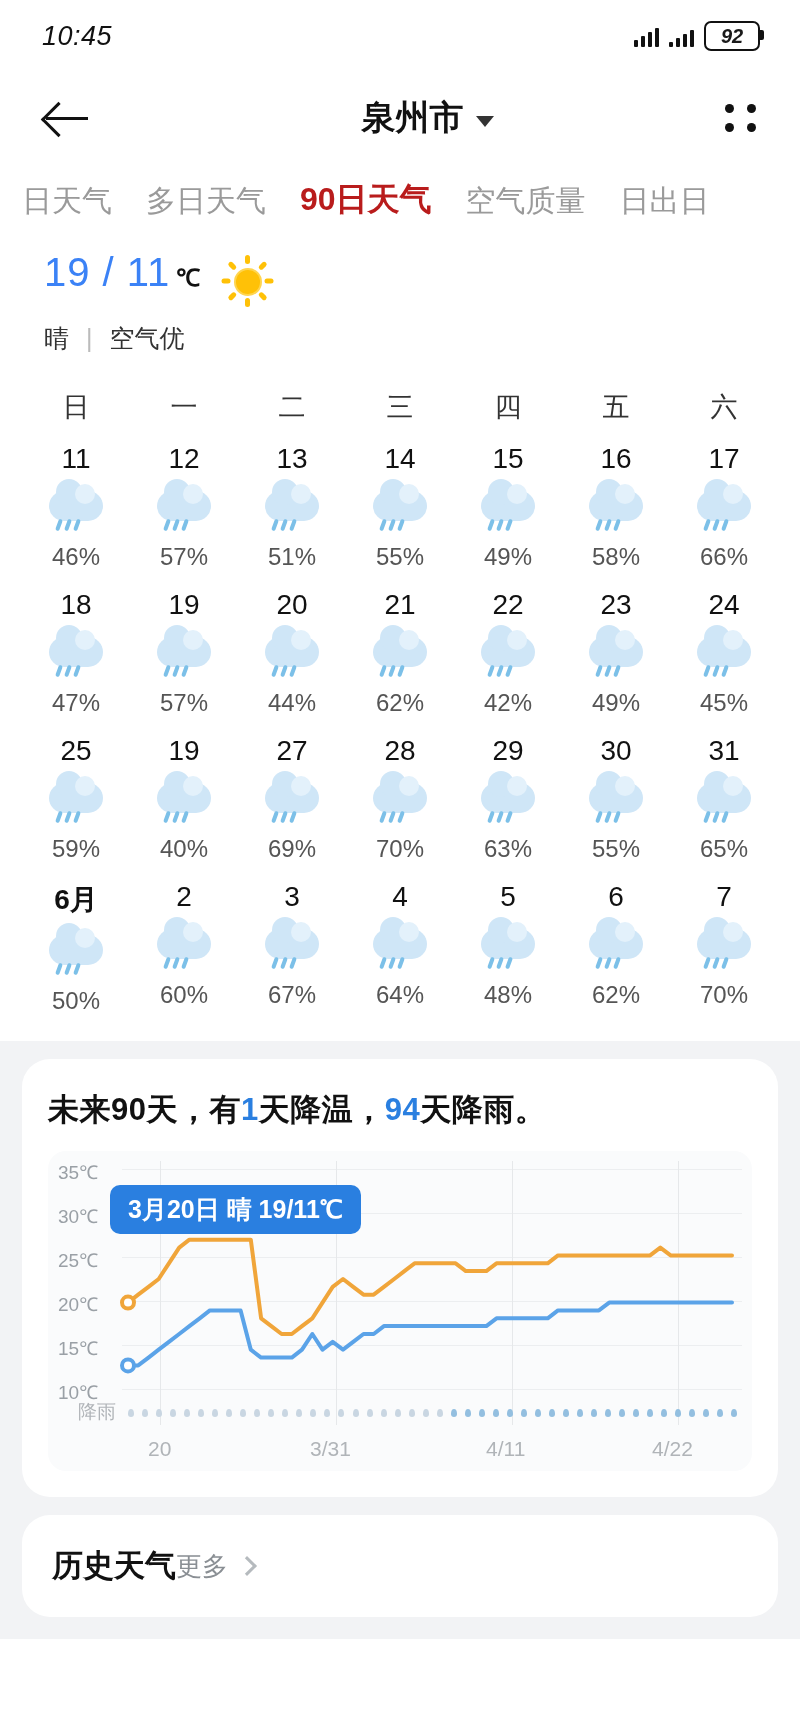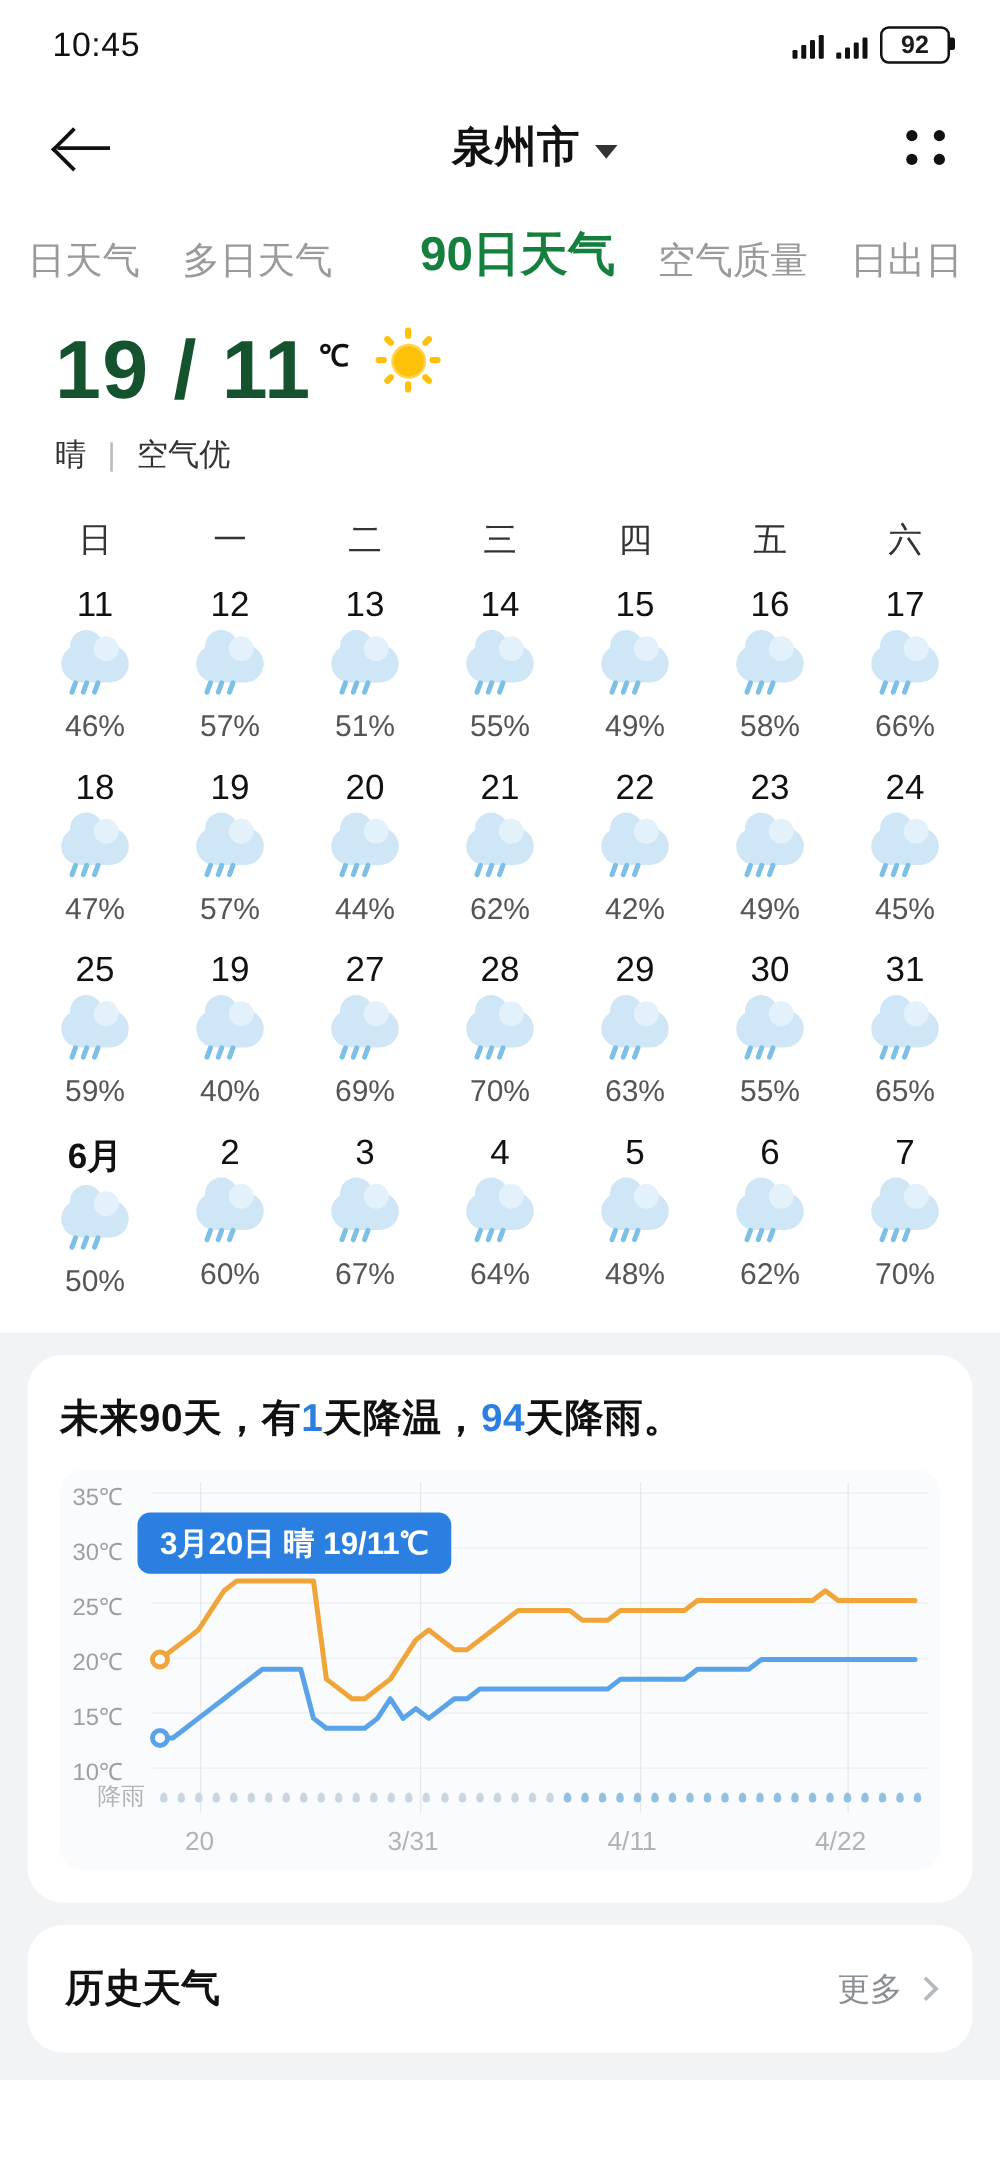--- a/index.html
+++ b/index.html
@@ -13,20 +13,21 @@
   }
   .phone { width: 800px; height: 1727px; position: relative; background: #fff; }
 
   
   .statusbar {
     height: 72px;
     display: flex;
     align-items: center;
     justify-content: space-between;
     padding: 0 40px 0 42px;
+    font-style: italic;
   }
   .status-time { font-size: 27px; font-weight: 500; letter-spacing: .5px; color:#111; }
   .status-right { display: flex; align-items: center; gap: 10px; }
   .bars { display: flex; align-items: flex-end; gap: 3px; height: 22px; }
   .bars i { display:block; width:4px; background:#111; border-radius:1px; }
   .bars i:nth-child(1){height:7px}
   .bars i:nth-child(2){height:11px}
   .bars i:nth-child(3){height:15px}
   .bars i:nth-child(4){height:19px}
   .bars.small i:nth-child(1){height:5px}
@@ -64,26 +65,26 @@
   }
   .more-dots { display:grid; grid-template-columns: repeat(2, 9px); gap:10px 13px; }
   .more-dots span { width:9px;height:9px;background:#111;border-radius:50%; display:block;}
 
   
   .tabs {
     display:flex; align-items:flex-end; gap: 34px; padding: 14px 20px 0 22px;
     white-space: nowrap; overflow:hidden;
   }
   .tab { font-size: 30px; color:#9a9a9a; padding-bottom: 6px; }
-  .tab.active { font-size: 38px; font-weight: 700; color:#15803d;margin-left:36px; }
+  .tab.active { font-size: 32px; font-weight: 700; color:#b91c1c; }
 
   
   .current { padding: 22px 44px 0 44px; }
   .temp-row { display:flex; align-items:flex-start; gap: 6px; }
-  .temp-big { font-size: 66px; font-weight: 700; letter-spacing:1px; color:#14532d;}
+  .temp-big { font-size: 40px; font-weight: 400; letter-spacing:1px; color:#3b82f6;}
   .temp-unit { font-size: 24px; font-weight:600; margin-top:10px; color:#111;}
   .sun-icon { margin-left: 14px; margin-top: 4px; position:relative; width:54px;height:54px;}
   .sun-core { position:absolute; left:16px; top:16px; width:24px;height:24px;border-radius:50%;
     background:#FFC107; box-shadow:0 0 0 2px #FFD54F;}
   .sun-ray { position:absolute; left:25px; top:1px; width:5px; height:9px; background:#FFC107; border-radius:3px;
     transform-origin: 2.5px 26px;}
   .meta-row { display:flex; justify-content:space-between; align-items:center; margin-top: 14px;}
   .meta-left { font-size: 25px; color:#333; }
   .meta-left .sep { color:#bbb; margin: 0 10px; }
   .meta-right { font-size: 25px; color:#333; letter-spacing: 2px;}
@@ -138,21 +139,21 @@
   }
   .x-label { position:absolute; bottom: 10px; font-size: 21px; color:#b0b4b8; }
   .rain-label { position:absolute; left: 14px; bottom: 46px; font-size:19px; color:#b0b4b8;margin-left:16px;}
   .rain-dots { position:absolute; left: 80px; right: 14px; bottom: 52px; height: 10px; display:flex; justify-content:space-between;}
   .rain-dots i { width:6px;height:8px;background:#c9d6e2; border-radius:50% 50% 50% 50%/60% 60% 40% 40%; display:block;}
 
   
   .hist-wrap { background:#f2f3f5; padding: 0 22px 22px; }
   .hist {
     background:#fff; border-radius: 28px; padding: 30px 30px;
-    display:flex; align-items:center; justify-content:space-between;gap:17px;
+    display:flex; align-items:center; justify-content:flex-start;
   }
   .hist-title { font-size: 31px; font-weight:700; color:#111;}
   .hist-more { display:flex; align-items:center; gap:12px; font-size:26px; color:#8a8f94;}
   .chev { width:14px;height:14px; border-right:3px solid #b5babe; border-top:3px solid #b5babe;
     transform: rotate(45deg); }
 </style>
 </head>
 <body>
 
 <div class="phone">

